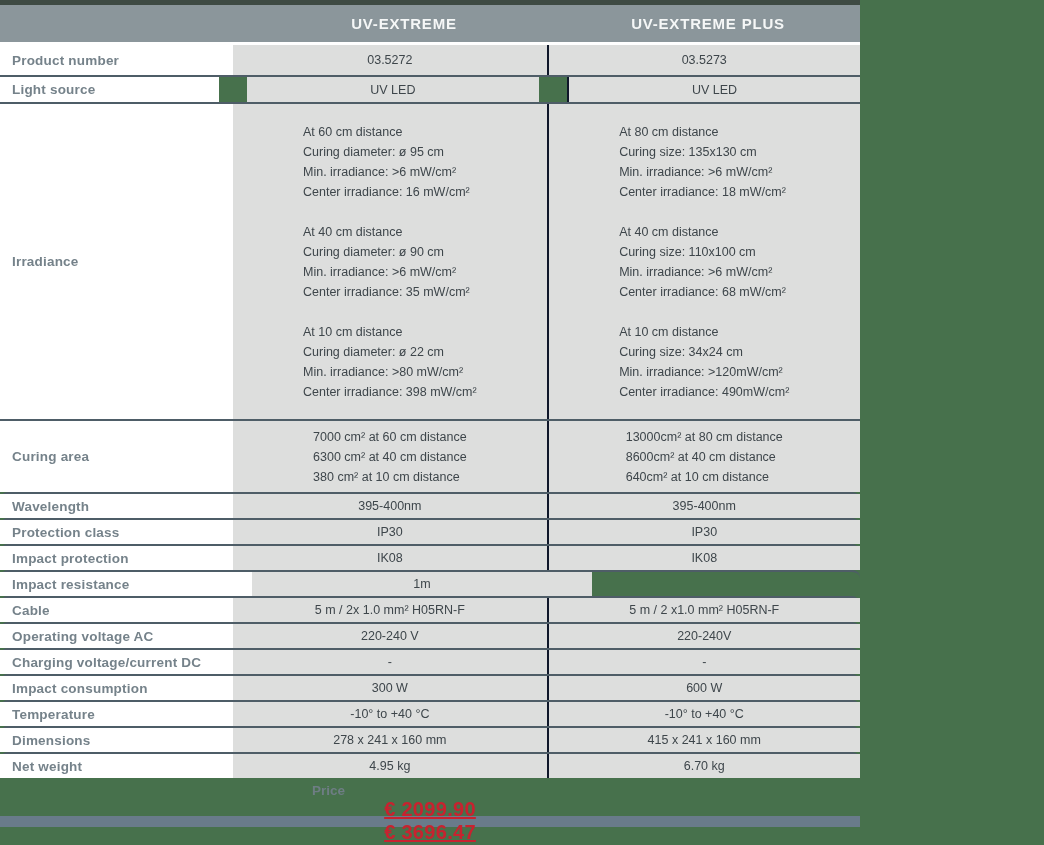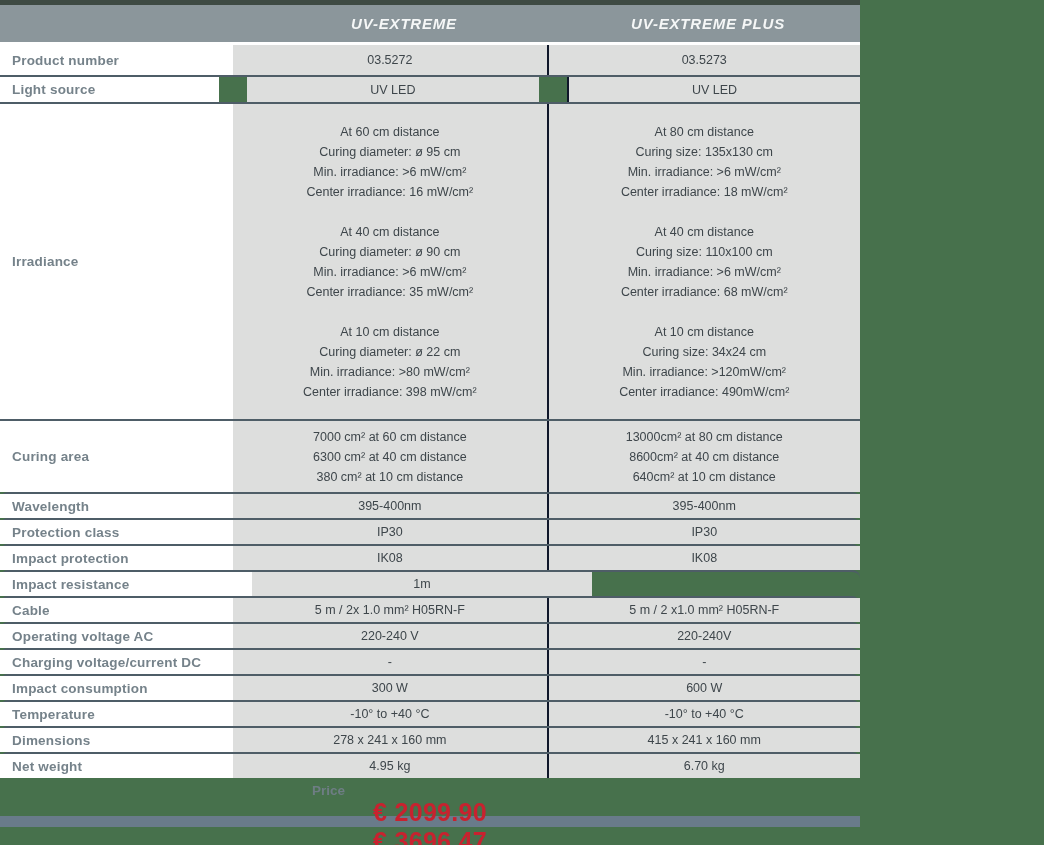--- a/index.html
+++ b/index.html
@@ -29,21 +29,20 @@
     align-items: center;
   }
   .header-cell-empty { width: 252px; height: 100%; }
   .header-cell {
     width: 304px; height: 100%;
     display: flex; align-items: center; justify-content: center;
     color: #F5F7F7;
     font-size: 15px;
     font-weight: bold;
     letter-spacing: 0.8px;
-    font-style: italic;
   }
 
   .row {
     display: flex;
     width: 860px;
     border-top: 2px solid #4E5D67;
   }
   .row.first { border-top: none; }
 
   .cell-label {
@@ -53,21 +52,21 @@
     padding-left: 12px;
     color: #75828A;
     font-weight: bold;
     font-size: 13.5px;
     letter-spacing: 0.2px;
   }
   .cell-val {
     width: 340px;
     background: #DDDEDD;
     display: flex; align-items: center; justify-content: center;
-    text-align: center;
+    text-align: left;
     color: #3E464B;
     font-size: 12.5px;
     white-space: pre-line;
     line-height: 20px;
   }
   .cell-val + .cell-val { border-left: 2px solid #0f172a; }
 
   .h-30  { height: 30px; }
   .h-27  { height: 27px; gap: 28px; }
   .h-317 { height: 317px; }
@@ -87,22 +86,23 @@
     padding-left: 8px;
     color: #6E7D84;
     font-weight: bold;
     font-size: 13.5px;
   }
   .price-val {
     width: 304px;
     text-align: center;
     color: #C8222F;
     font-weight: bold;
-    font-size: 25px;
+    font-size: 20px;
     letter-spacing: 0.3px;
+    text-decoration: underline;
   }
 
   .bottom-bar {
     width: 860px; height: 11px;
     margin-top: 3px;
     background: #697B8A;
   }
 </style>
 </head>
 <body>

